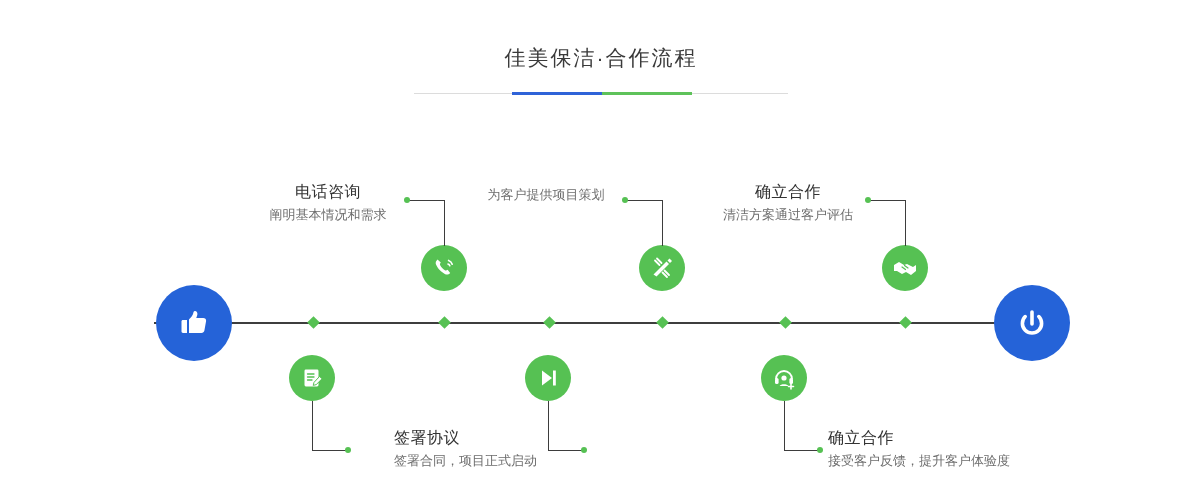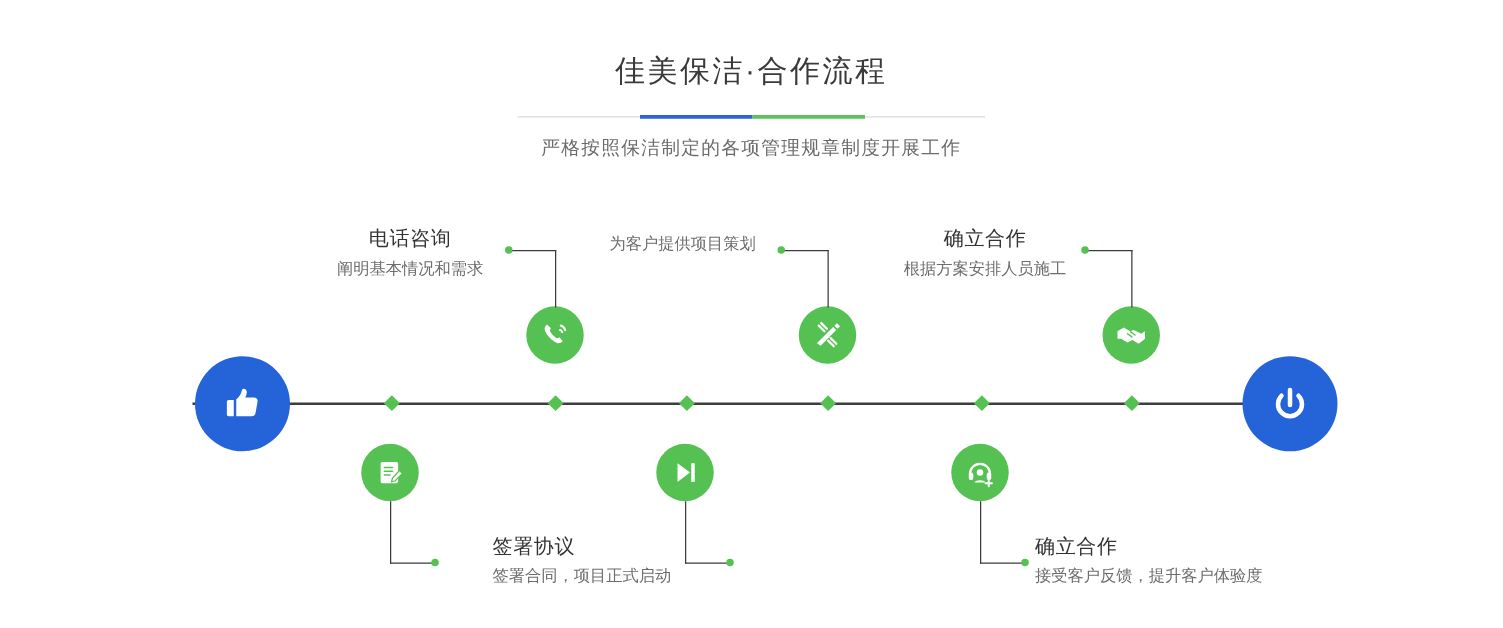--- a/index.html
+++ b/index.html
@@ -15,21 +15,21 @@
   }
 
   
   .header {
     position: absolute;
     top: 0; left: 0; right: 0;
     text-align: center;
     padding-top: 36px;
   }
   .title {
-    font-size: 24px;
+    font-size: 21px;
     color: #3a3a3a;
     letter-spacing: 2px;
     font-weight: normal;
     line-height: 44px;
     margin: 0;
   }
   .rule-wrap {
     position: relative;
     width: 374px;
     height: 3px;
@@ -151,21 +151,20 @@
 </head>
 <body>
 
 <div class="header">
   <h1 class="title">佳美保洁·合作流程</h1>
   <div class="rule-wrap">
     <div class="rule-base"></div>
     <div class="rule-blue"></div>
     <div class="rule-green"></div>
   </div>
-  <div class="subtitle">严格按照保洁制定的各项管理规章制度开展工作</div>
 </div>
 
 <div class="timeline">
 
   <div class="axis"></div>
 
   <div class="endcap left">
     <span>
       <svg width="40" height="40" viewBox="0 0 40 40">
         <path d="M13 17 L13 30 L9 30 C8 30 7.5 29.4 7.5 28.6 L7.5 18.4 C7.5 17.6 8 17 9 17 Z" fill="#ffffff"></path>
@@ -259,21 +258,21 @@
         <path d="M3 11 L8 8 L13 11 L16 10 L22 13 L25 11 L25 17 L20 21 L15 18 L11 20 L6 17 L3 17 Z" fill="#ffffff"></path>
         <path d="M11 13 L14.5 15.5 M13.5 11.5 L17 14" stroke="#56c153" stroke-width="1.2" stroke-linecap="round"></path>
       </svg>
     </span>
   </div>
   <div class="vline" style="left:901px; top:50px; height:46px;"></div>
   <div class="hline" style="left:865px; top:50px; width:37px;"></div>
   <div class="dot" style="left:861px; top:47px;"></div>
   <div class="lbl above" style="left:709px; top:32px; width:150px;">
     <div class="t">确立合作</div>
-    <div class="d">根据方案安排人员施工</div>
+    <div class="d">清洁方案通过客户评估</div>
   </div>
 
   <div class="node" style="left:757px; top:205px;">
     <span>
       <svg width="26" height="26" viewBox="0 0 26 26">
         <path d="M5 14 A8 8 0 0 1 21 14" stroke="#ffffff" stroke-width="1.8" fill="none"></path>
         <rect x="4" y="13" width="3.6" height="6" rx="1.6" fill="#ffffff"></rect>
         <rect x="18.4" y="13" width="3.6" height="6" rx="1.6" fill="#ffffff"></rect>
         <circle cx="13" cy="13" r="2.6" fill="#ffffff"></circle>
         <path d="M8.6 21 C9.6 18.6 16.4 18.6 17.4 21 Z" fill="#ffffff"></path>

